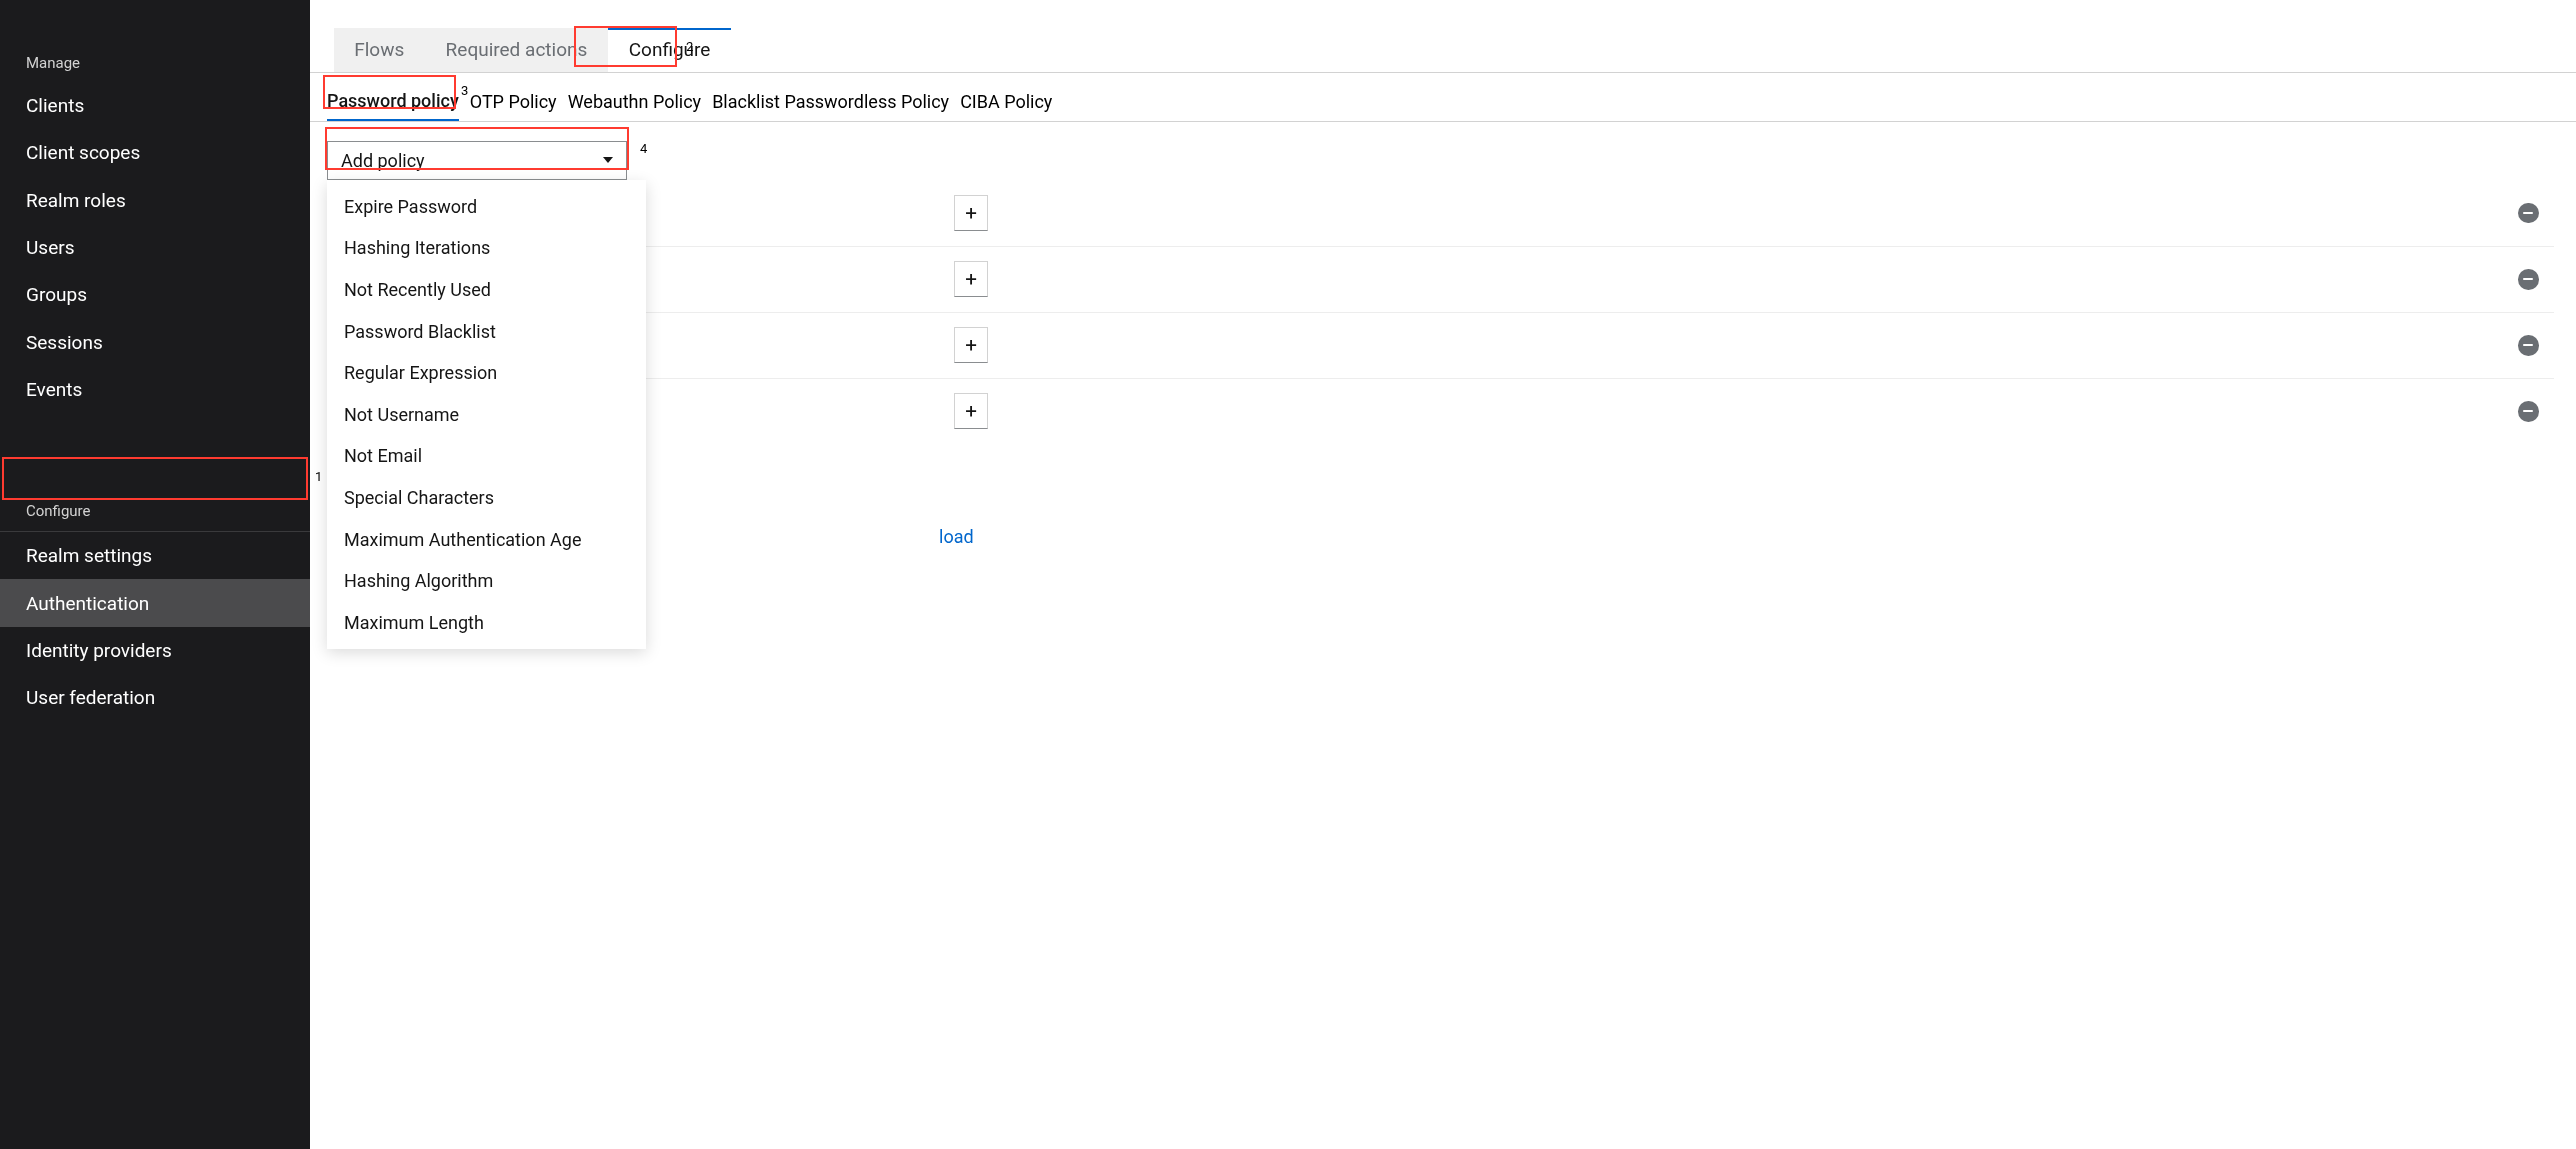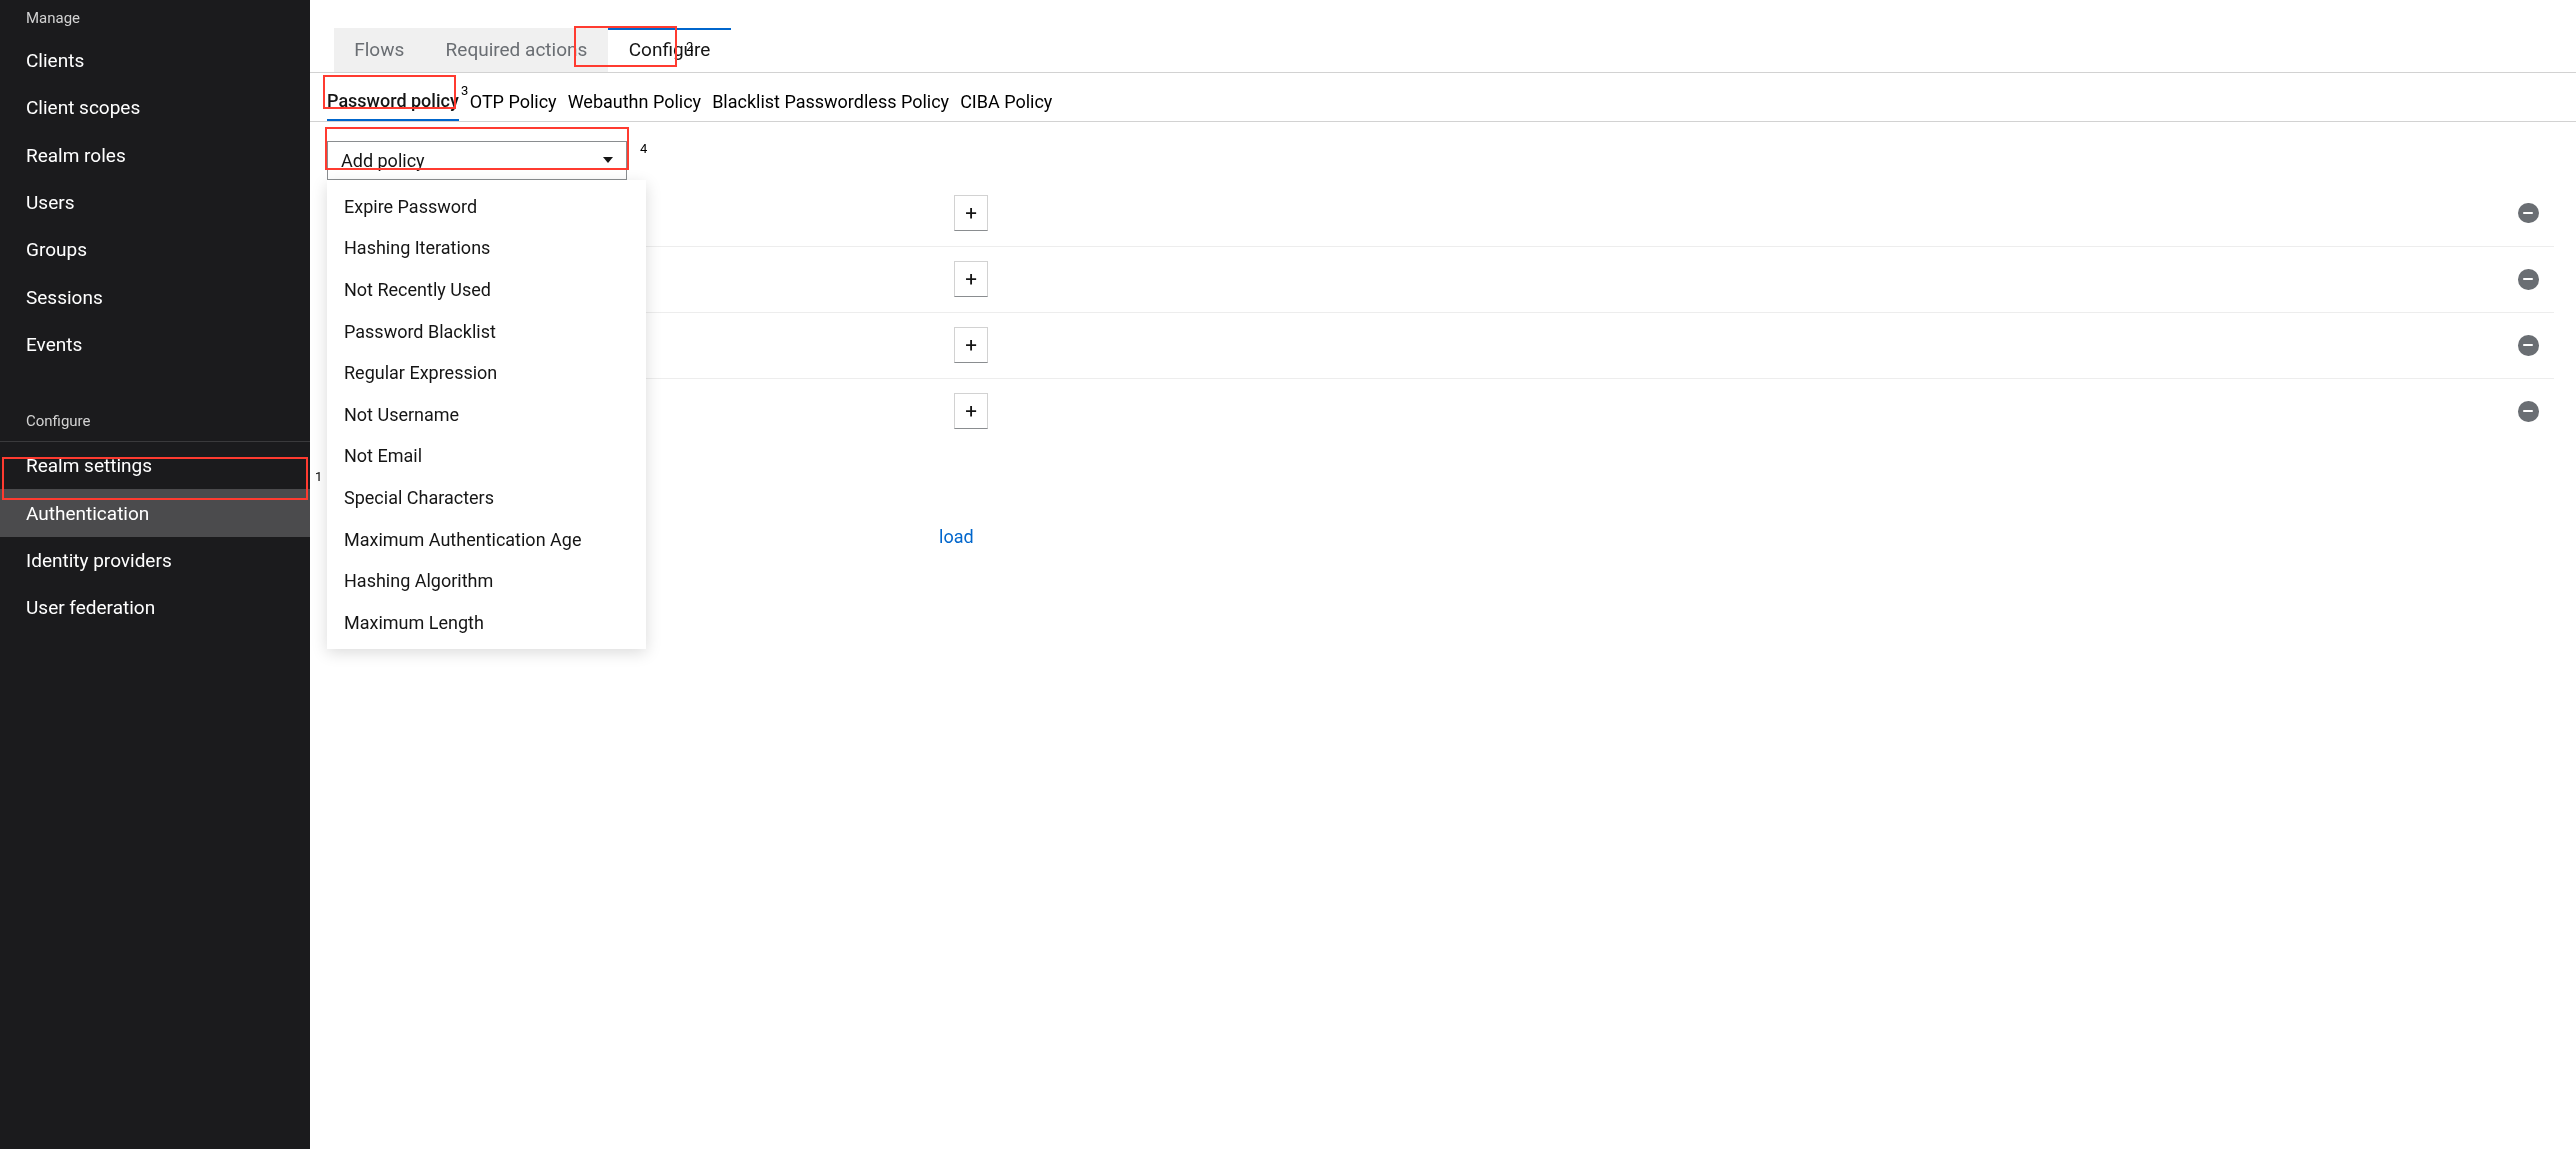--- a/index.html
+++ b/index.html
@@ -15,20 +15,21 @@
       background: #1b1b1d;
       color: #fff;
       flex-shrink: 0;
       position: relative;
     }
     .sidebar-section-header {
       color: #d2d2d2;
       font-size: 15px;
       padding: 9.4px 26px;
       padding-top: 9.4px;
+      margin-top: 45px;
     }
     .sidebar-item {
       color: #fff;
       font-size: 19px;
       padding: 12.2px 26px;
       cursor: pointer;
     }
     .sidebar-item.active {
       background: #4b4b4d;
     }

